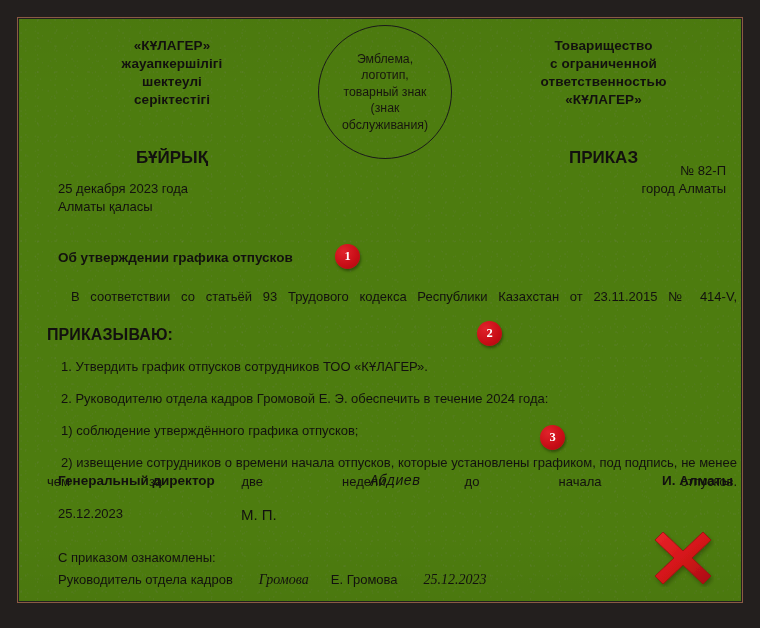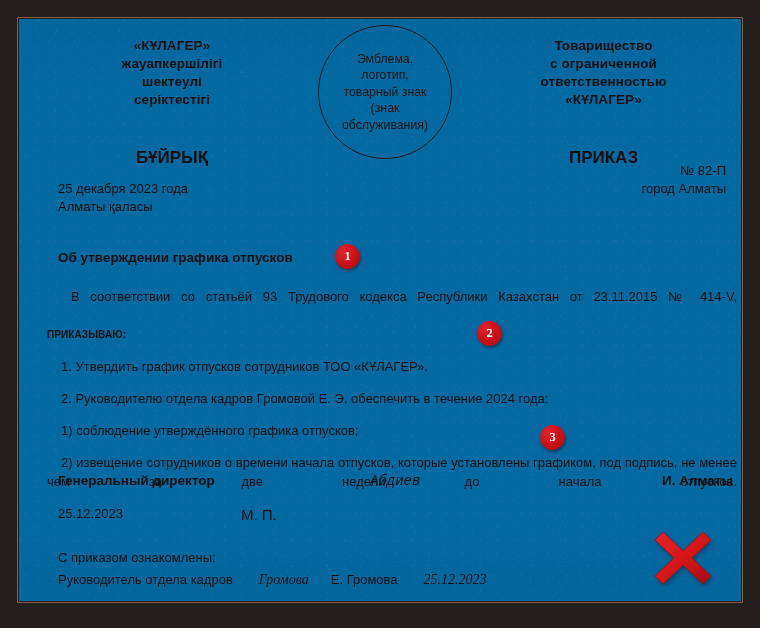--- a/index.html
+++ b/index.html
@@ -25,21 +25,21 @@
     border: 1.5px solid #8a5a44;
     box-sizing: border-box;
   }
   #paper {
     position: absolute;
     left: 19px;
     top: 19px;
     width: 722px;
     height: 582px;
     box-sizing: border-box;
-    background-color: #0369a1;
+    background-color: #4d7c0f;
     overflow: hidden;
   }
   
   #paper-texture {
     position: absolute;
     inset: 0;
     pointer-events: none;
     opacity: .55;
     background-image:
       radial-gradient(circle at 12% 8%, rgba(140,140,140,.22) 0 0.6px, transparent 1px),
@@ -139,21 +139,21 @@
   .p-just {
     text-align: justify;
     text-justify: inter-word;
     margin: 0;
   }
   .p-just .ind { display: inline-block; width: 24px; }
   #p-preamble { text-align: justify; }
   #p-preamble:after { content: ""; display: inline-block; width: 100%; }
   #order-verb {
     font-weight: bold;
-    font-size: 10px;
+    font-size: 16px;
     margin: 0;
     letter-spacing: .1px;
   }
   .p-item {
     margin: 0;
     padding-left: 14px;
     margin-top: 13px;
   }
   #p-sub2 {
     margin: 0;

